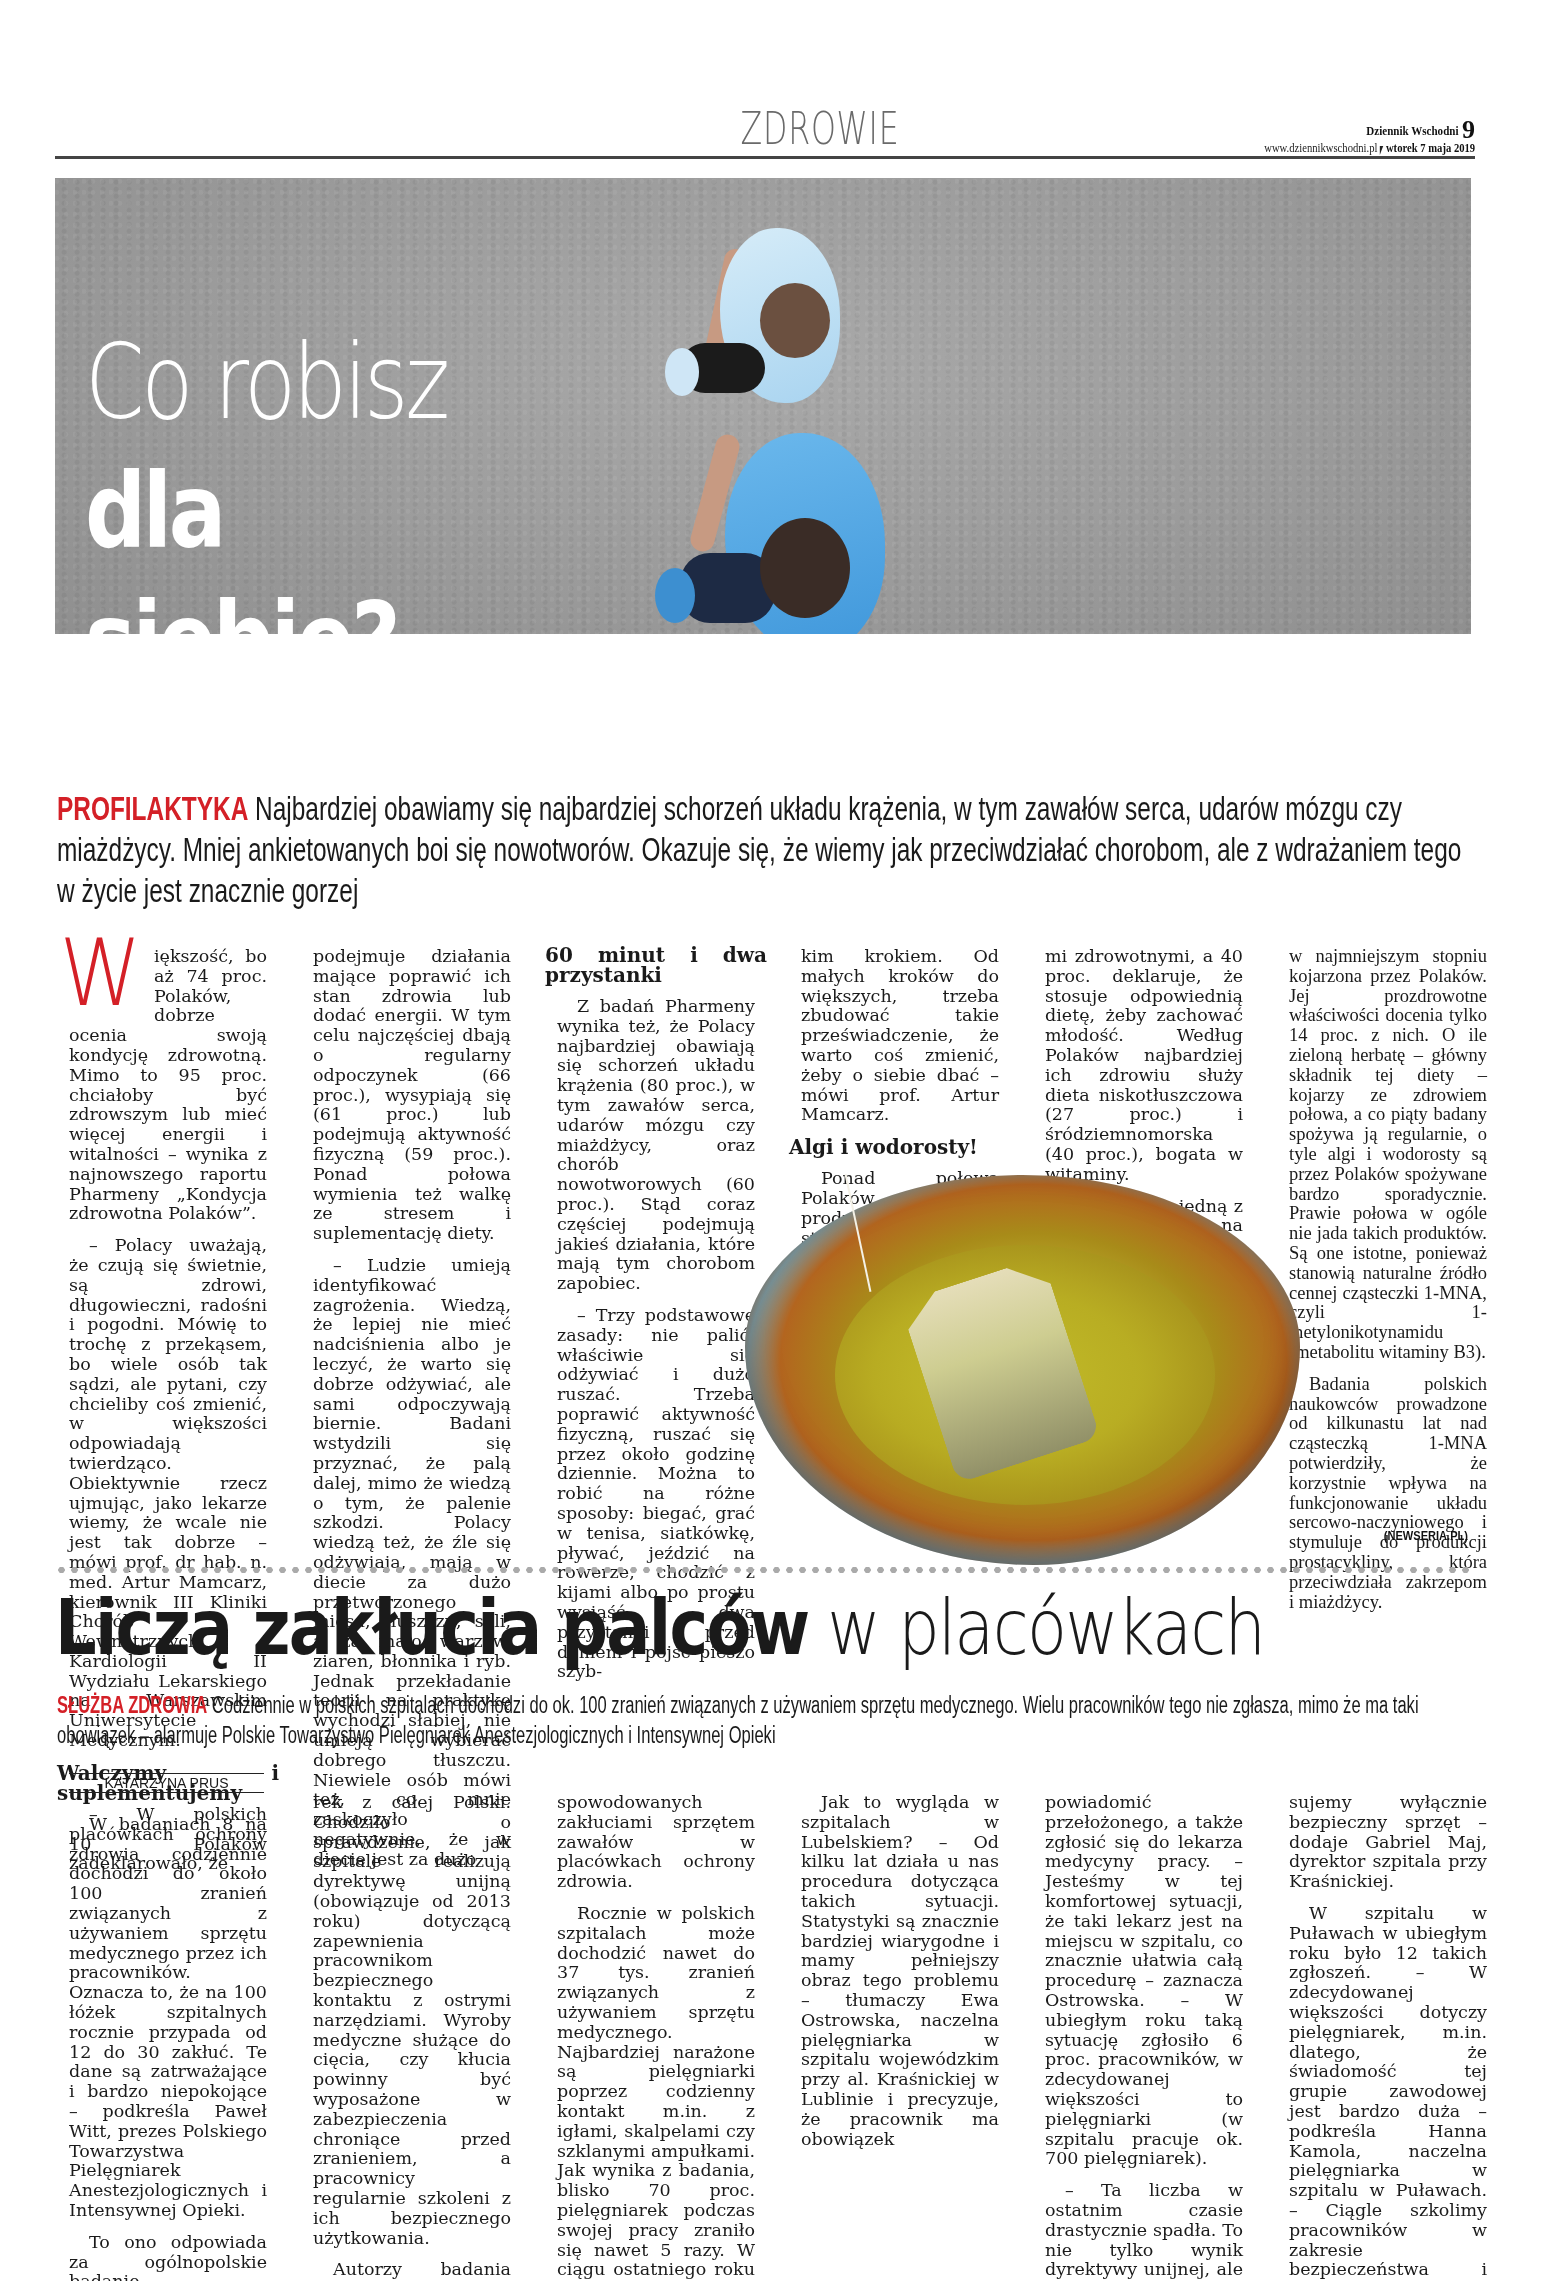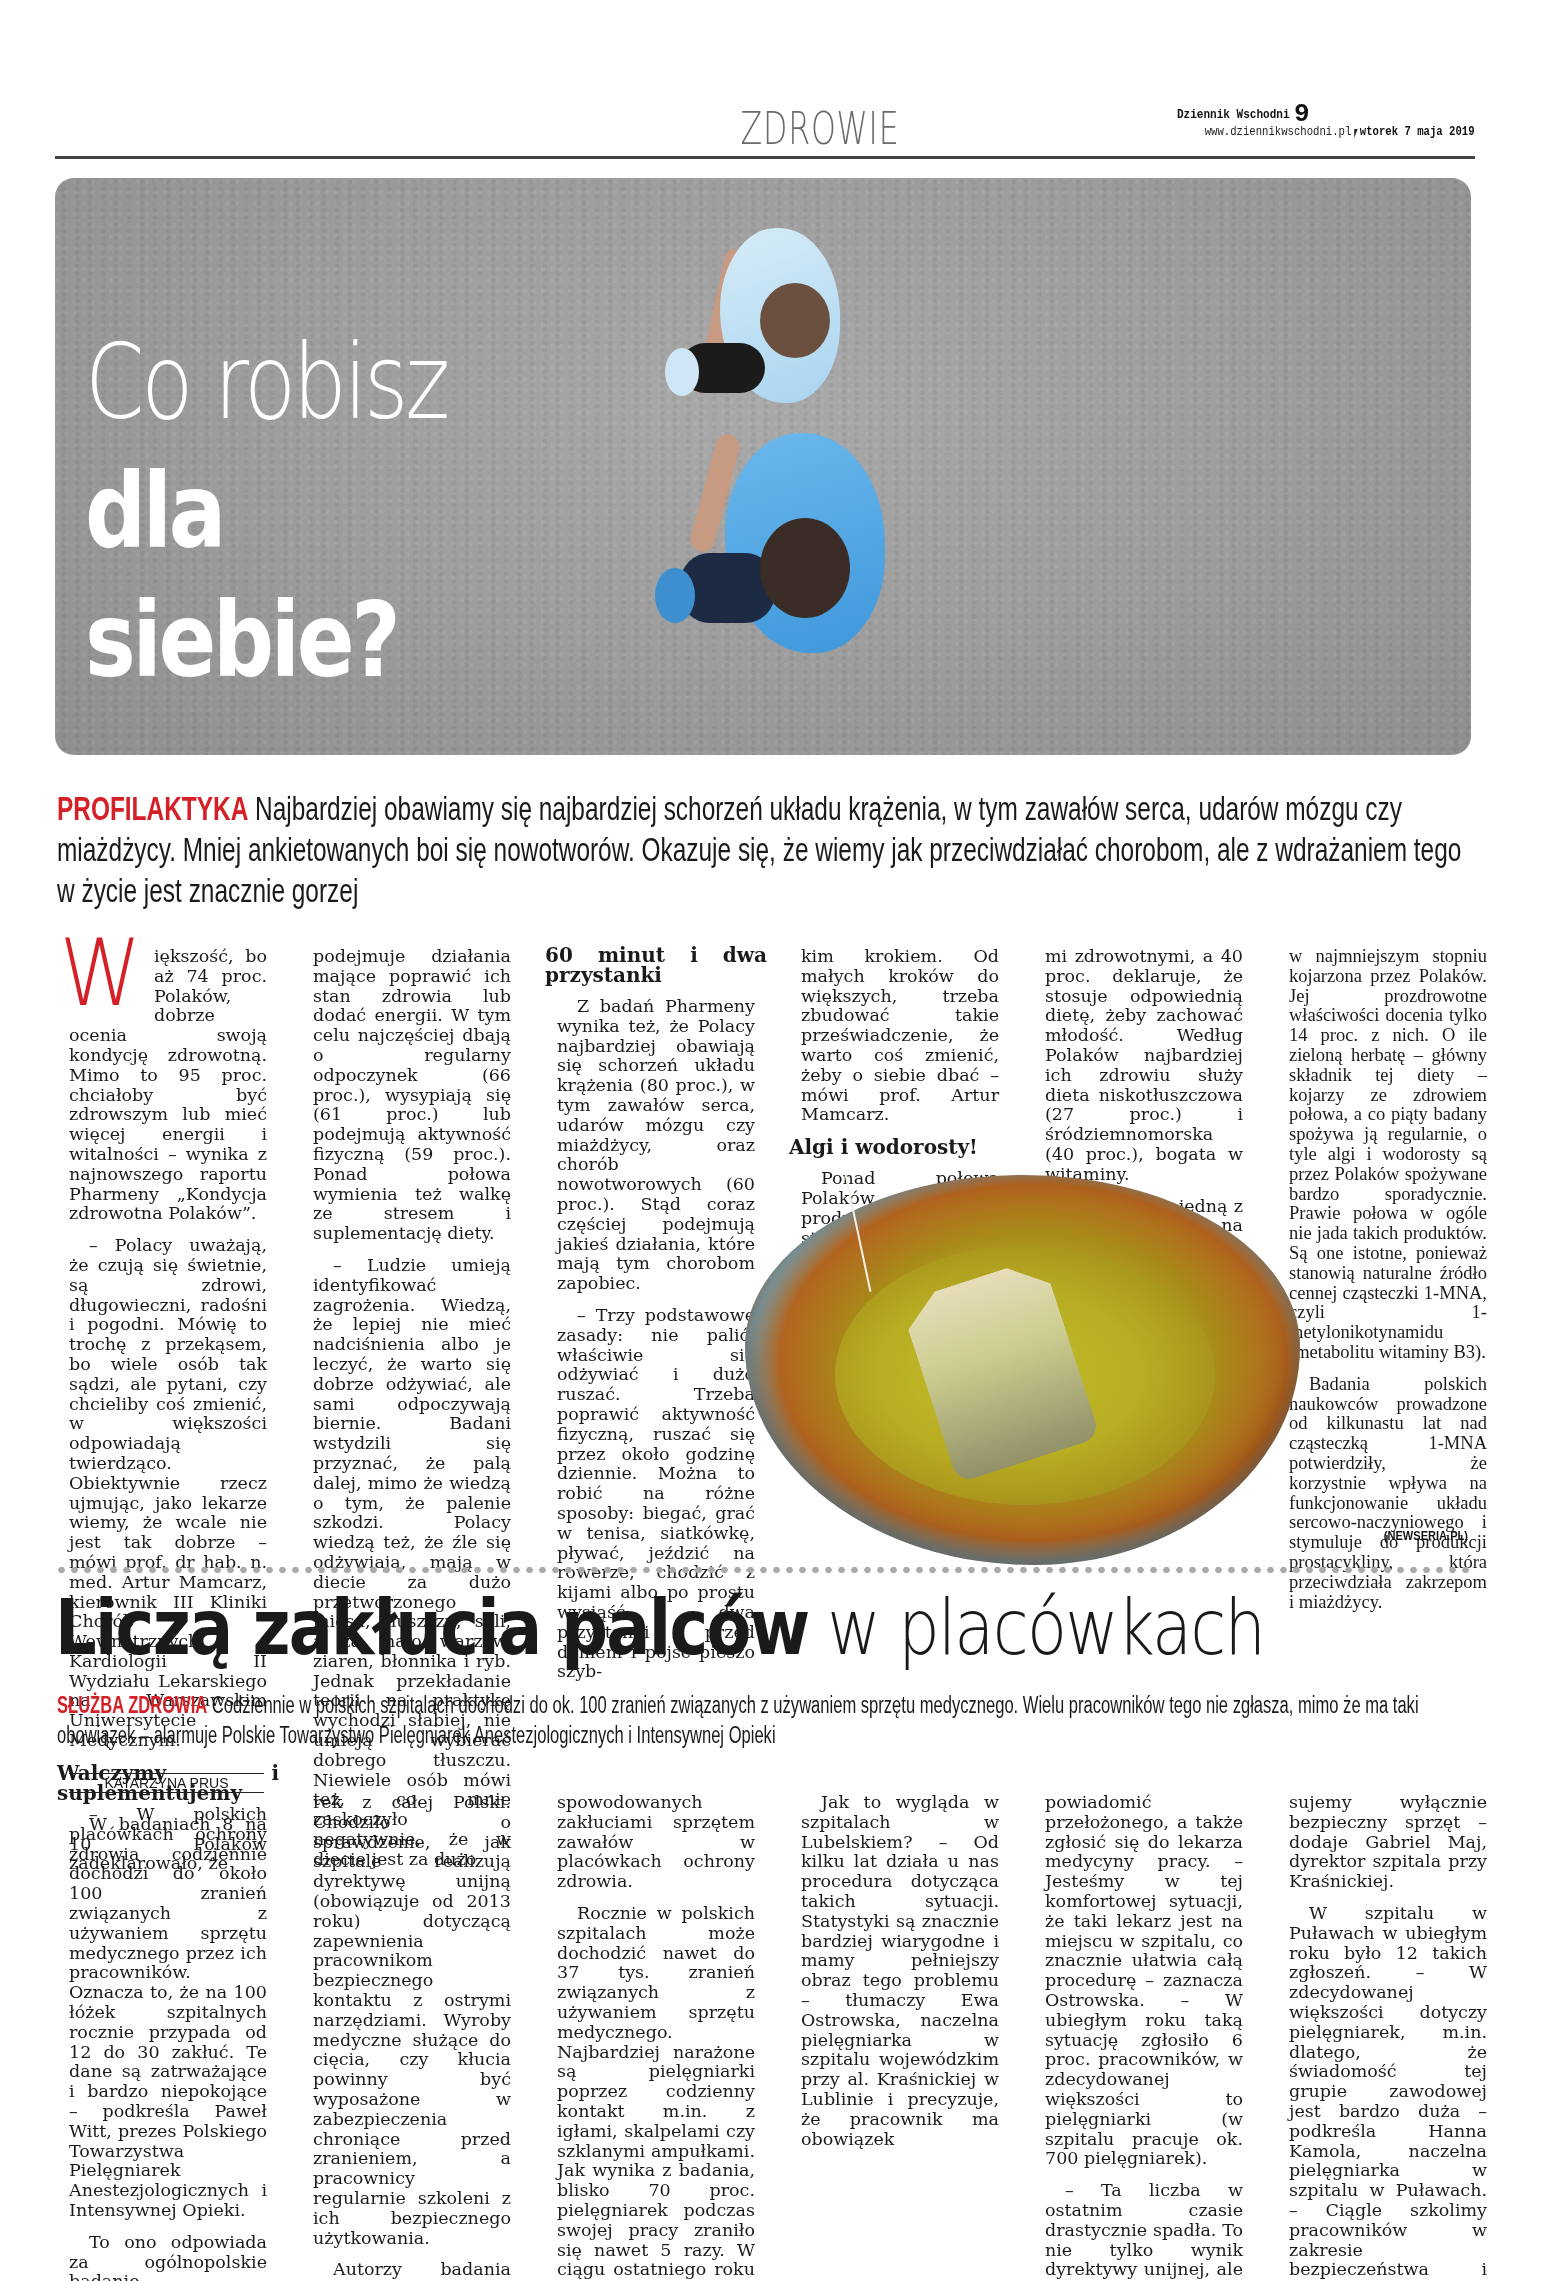--- a/index.html
+++ b/index.html
@@ -1,29 +1,29 @@
 <!DOCTYPE html>
 <html><head>
 <meta charset="utf-8">
 <style>
   html, body { margin: 0; padding: 0; background: #ffffff; }
   body { width: 1558px; height: 2281px; position: relative; overflow: hidden; color: #1a1a1a; font-family: "DejaVu Serif", serif; }
 
   .masthead { position: absolute; left: 55px; top: 95px; width: 1420px; height: 64px; }
   .section-name { position: absolute; left: 615px; top: 8px; width: 300px; text-align: center; font-family: "DejaVu Sans", sans-serif; font-weight: 200; font-size: 44px; letter-spacing: 1px; color: #6a6a6a; transform: scaleX(0.72); transform-origin: center; }
-  .paper-block { position: absolute; right: 0; top: 4px; font-family: Liberation Mono, monospace; }
+  .paper-block { position: absolute; right: 0; top: 20px; text-align: right; font-family: Liberation Serif, serif; }
   .paper-name { font-weight: bold; font-size: 13px; color: #111; transform: scaleX(0.85); transform-origin: right; display: inline-block; }
   .page-num { font-weight: bold; font-size: 26px; color: #111; margin-left: 4px; vertical-align: -3px; }
   .paper-line2 { font-size: 12.5px; color: #222; transform: scaleX(0.85); transform-origin: right; display: block; margin-top: -4px; }
   .paper-line2 b { color: #111; }
   .cursor-mark { display: inline-block; width: 0; height: 0; border-left: 4px solid #222; border-bottom: 9px solid transparent; margin: 0 3px; vertical-align: -3px; }
   .top-rule { position: absolute; left: 55px; top: 156px; width: 1420px; height: 3px; background: #444; }
 
-  .hero { position: absolute; left: 55px; top: 178px; width: 1416px; height: 577px; overflow: hidden;
-    background: radial-gradient(ellipse at 50% 40%, #a9a9a9 0%, #9c9c9c 55%, #8f8f8f 100%); border-radius: 19px; }
+  .hero { position: absolute; left: 55px; top: 178px; width: 1416px; height: 456px; overflow: hidden;
+    background: radial-gradient(ellipse at 50% 40%, #a9a9a9 0%, #9c9c9c 55%, #8f8f8f 100%); }
   .hero-noise { position: absolute; inset: 0; background-image:
       radial-gradient(circle at 20% 30%, rgba(255,255,255,0.06) 0 2px, transparent 3px),
       radial-gradient(circle at 70% 60%, rgba(0,0,0,0.05) 0 2px, transparent 3px);
     background-size: 9px 11px, 13px 7px; }
   .hero-title { position: absolute; left: 30px; top: 150px; color: #ffffff; font-family: "DejaVu Sans", sans-serif; line-height: 1.05; }
   .hero-title .l1 { font-size: 104px; font-weight: 300; letter-spacing: -4px; display: block; transform: scaleX(0.82); transform-origin: left; }
   .hero-title .l2, .hero-title .l3 { font-size: 104px; font-weight: bold; letter-spacing: -4px; display: block; transform: scaleX(0.82); transform-origin: left; margin-top: 20px; }
 
   .runner { position: absolute; }
   .runner .torso { position: absolute; border-radius: 48% 52% 45% 55%; }

